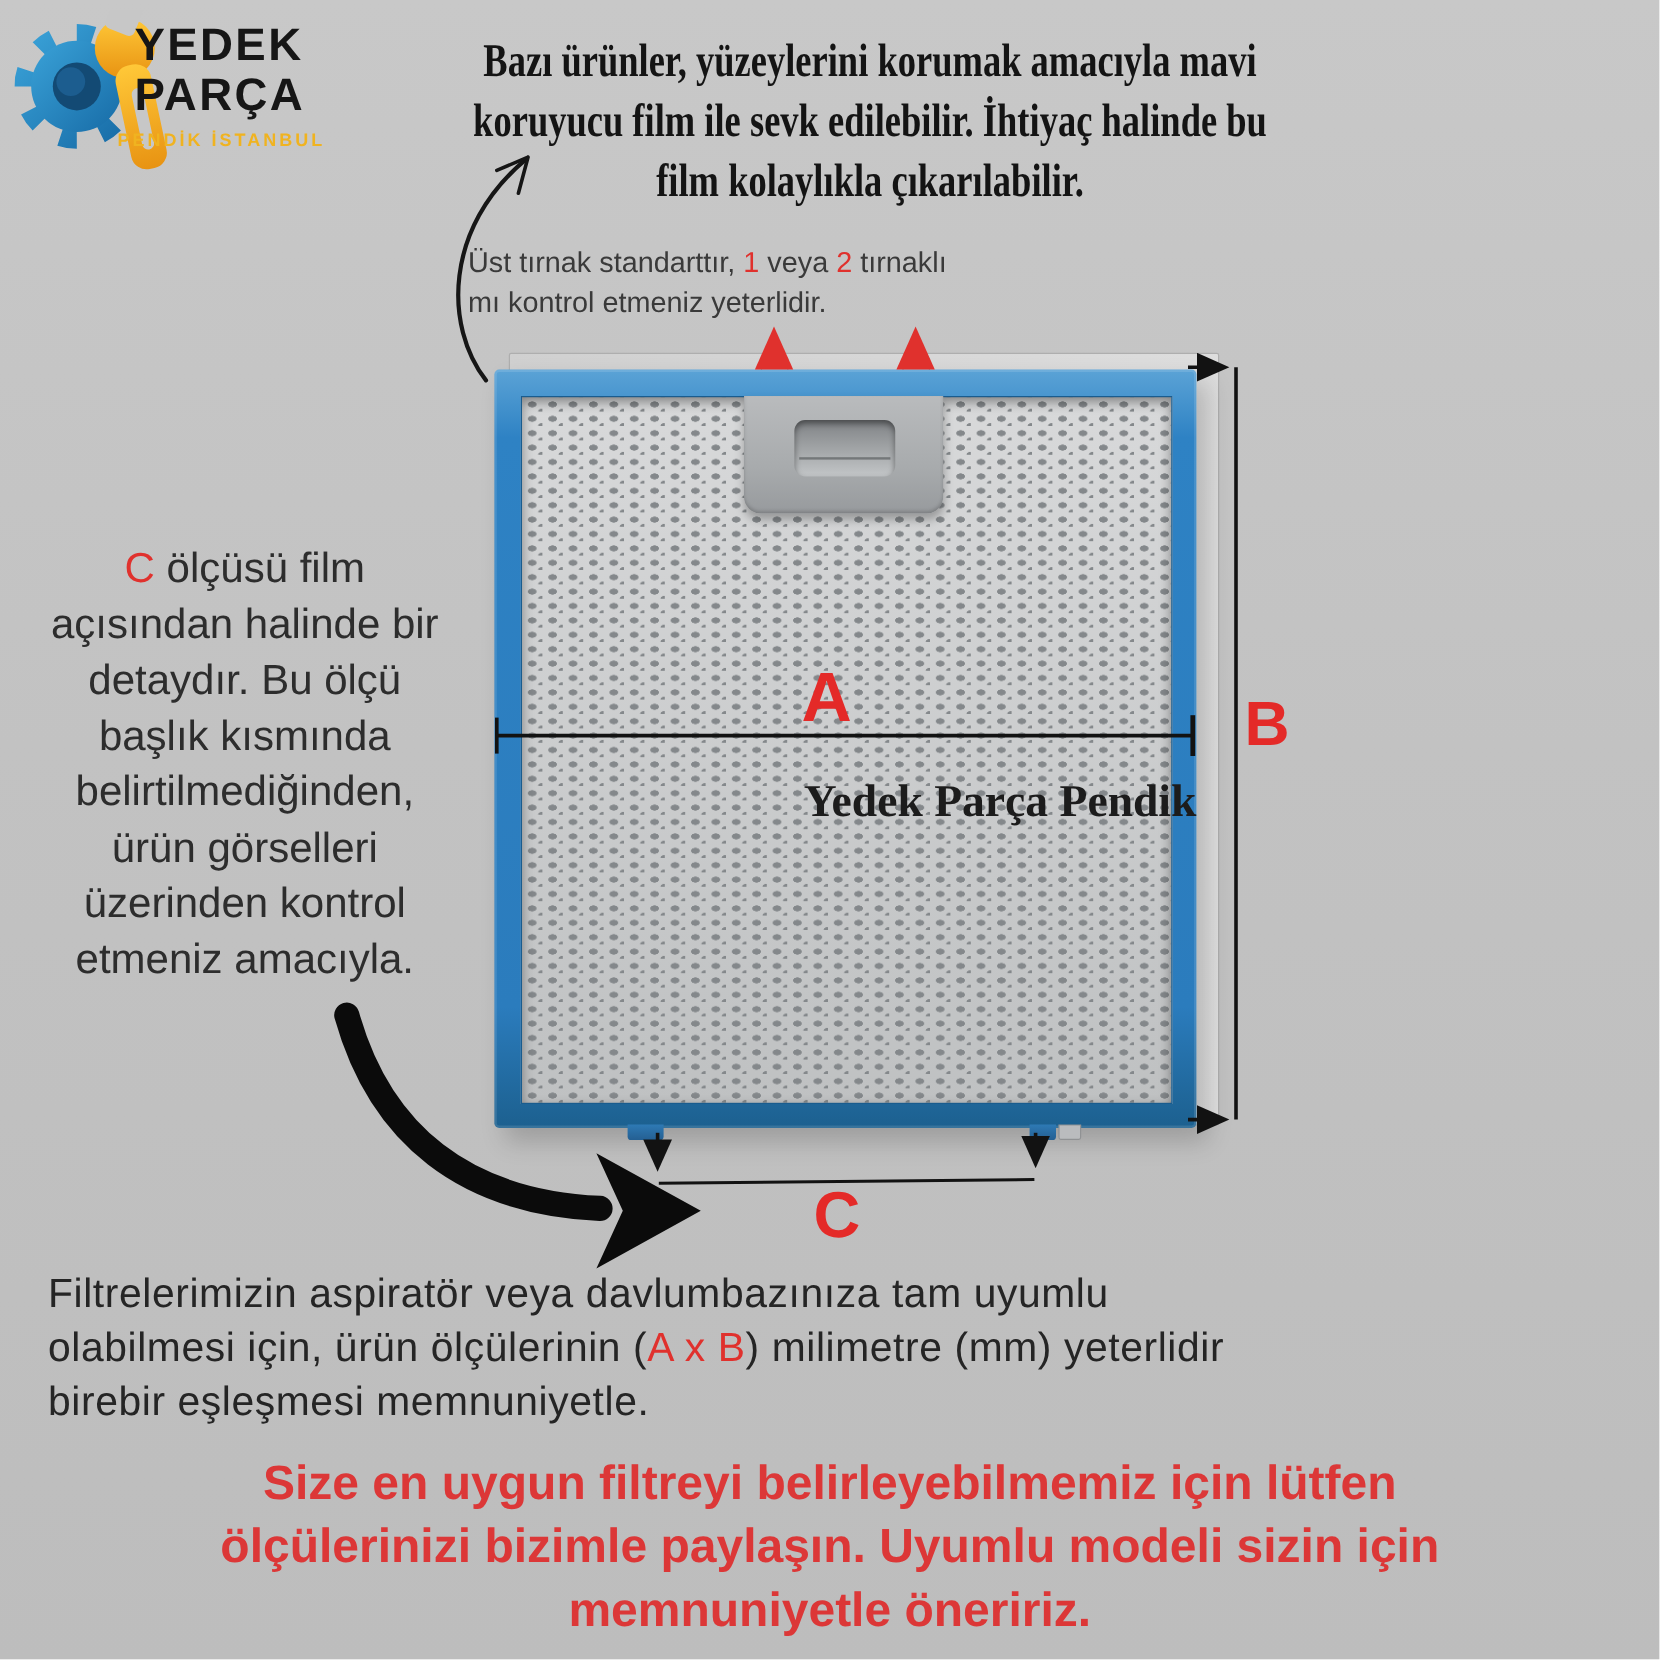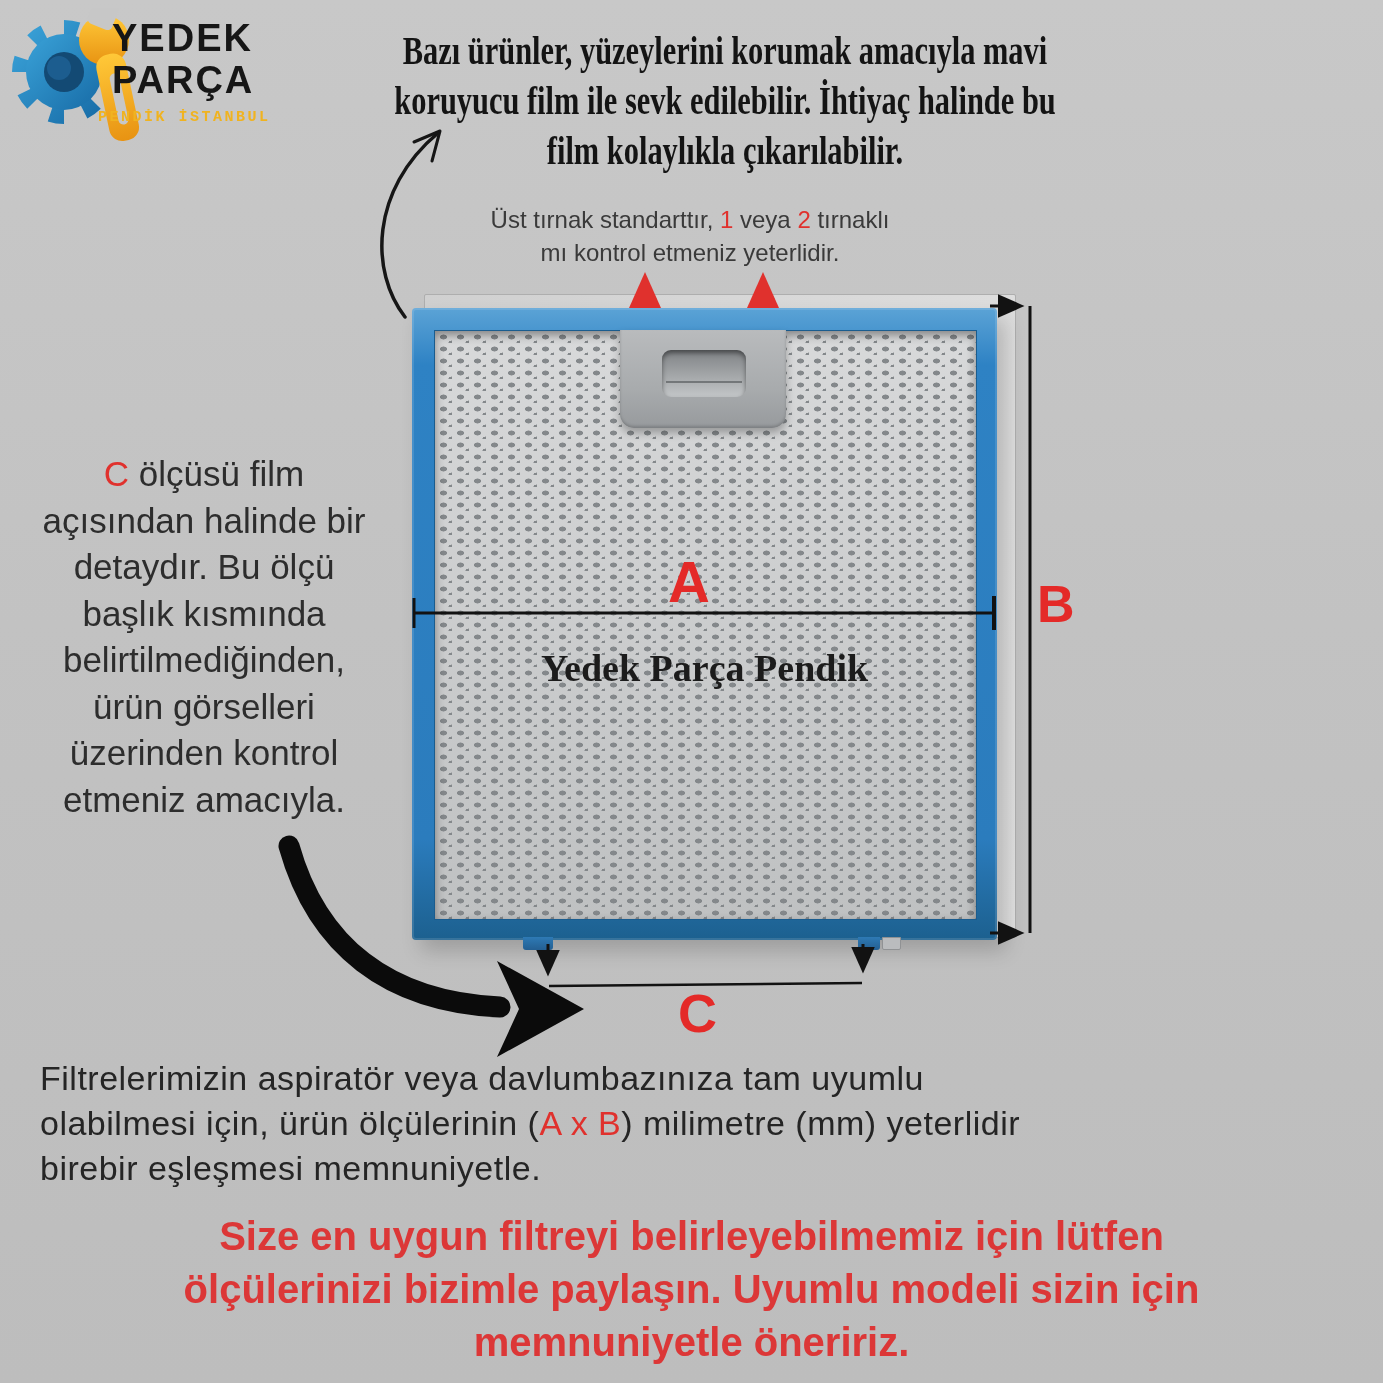--- a/index.html
+++ b/index.html
@@ -6,26 +6,26 @@
   .canvas{
     position:relative;width:1383px;height:1383px;overflow:hidden;
     background:linear-gradient(180deg,#c8c8c8 0%,#c2c2c2 45%,#bdbdbd 100%);
     font-family:"Liberation Sans",sans-serif;
   }
   .abs{position:absolute;}
   
   .logo{left:12px;top:8px;width:280px;height:145px;}
   .logo-mark{left:0;top:0;}
   .brand-line{left:100px;font-weight:900;font-size:38px;letter-spacing:2px;color:#161616;line-height:40px;}
-  .brand-sub{left:86px;top:101px;font-weight:bold;font-size:15px;letter-spacing:2.5px;color:#f0b320;font-family:Liberation Mono, monospace;}
+  .brand-sub{left:86px;top:101px;font-weight:bold;font-size:15px;letter-spacing:2.5px;color:#f0b320;}
   
   .headline{left:142px;top:26px;width:1166px;text-align:center;transform:scaleX(.78);transform-origin:50% 0;}
   .headline div{white-space:nowrap;font-family:"Liberation Serif",serif;font-weight:700;font-size:39px;line-height:50px;color:#141414;}
   
-  .tab-note{left:390px;top:203px;width:600px;text-align:center;font-size:24px;line-height:33px;color:#3a3a3a;}
+  .tab-note{left:390px;top:203px;width:600px;font-size:24px;line-height:33px;color:#3a3a3a;}
   .red{color:#e0312d;}
   
   .back-panel{left:424px;top:294px;width:590px;height:642px;background:linear-gradient(100deg,#d0d0d0,#e0e0e0);border:1px solid #aeaeae;border-radius:2px;}
   .frame{left:412px;top:308px;width:585px;height:632px;border-radius:4px;
     background:linear-gradient(180deg,#5ba3d6 0%,#2e82c4 9%,#2b7cbd 84%,#1c608f 100%);
     box-shadow:inset 0 0 0 2px rgba(255,255,255,.12), 9px 11px 20px rgba(0,0,0,.18);}
   .mesh{left:22px;top:22px;width:541px;height:588px;border:1px solid #1a5c8e;
     background-color:#c7c9ca;
     background-image:
       radial-gradient(ellipse 6px 4.2px at 8.5px 6px,#84888b 55%,rgba(0,0,0,0) 64%),
@@ -41,21 +41,21 @@
     box-shadow:inset 0 3px 5px rgba(0,0,0,.45);}
   .handle-slot::after{content:"";position:absolute;left:4px;right:4px;bottom:14px;height:2px;background:rgba(70,72,74,.55);}
   .top-tab{top:297px;width:21px;height:14px;background:linear-gradient(180deg,#e2e4e6,#c4c7c9);border:1px solid #8f9396;border-radius:3px 3px 0 0;}
   .bot-tab{top:937px;height:13px;background:linear-gradient(180deg,#2e7ab5,#245f92);border-radius:0 0 3px 3px;}
   .bot-tab-gray{top:937px;height:11px;background:#babcbe;border:1px solid #909294;border-radius:0 0 2px 2px;}
   
   .dim{font-weight:900;color:#e42a28;font-family:"Liberation Sans",sans-serif;}
   .dim-a{left:668px;top:548px;font-size:58px;}
   .dim-b{left:1037px;top:574px;font-size:52px;}
   .dim-c{left:678px;top:982px;font-size:54px;}
-  .watermark{left:412px;top:646px;width:585px;text-align:center;font-family:"Liberation Serif",serif;font-weight:700;font-size:38px;color:#1c1c1c;}
+  .watermark{left:412px;top:646px;width:585px;text-align:right;font-family:"Liberation Serif",serif;font-weight:700;font-size:38px;color:#1c1c1c;}
   
   .left-note{left:14px;top:451px;width:380px;text-align:center;font-size:35px;line-height:46.5px;color:#2d2d2d;}
   .fit-note{left:40px;top:1056px;width:1303px;text-align:left;font-size:34px;line-height:45px;color:#252525;letter-spacing:.5px;}
   .cta{left:40px;top:1210px;width:1303px;text-align:center;font-size:40px;line-height:53px;font-weight:bold;color:#dc3737;}
   .overlay{left:0;top:0;pointer-events:none;}
 </style>
 </head>
 <body>
 
 <div class="canvas">

